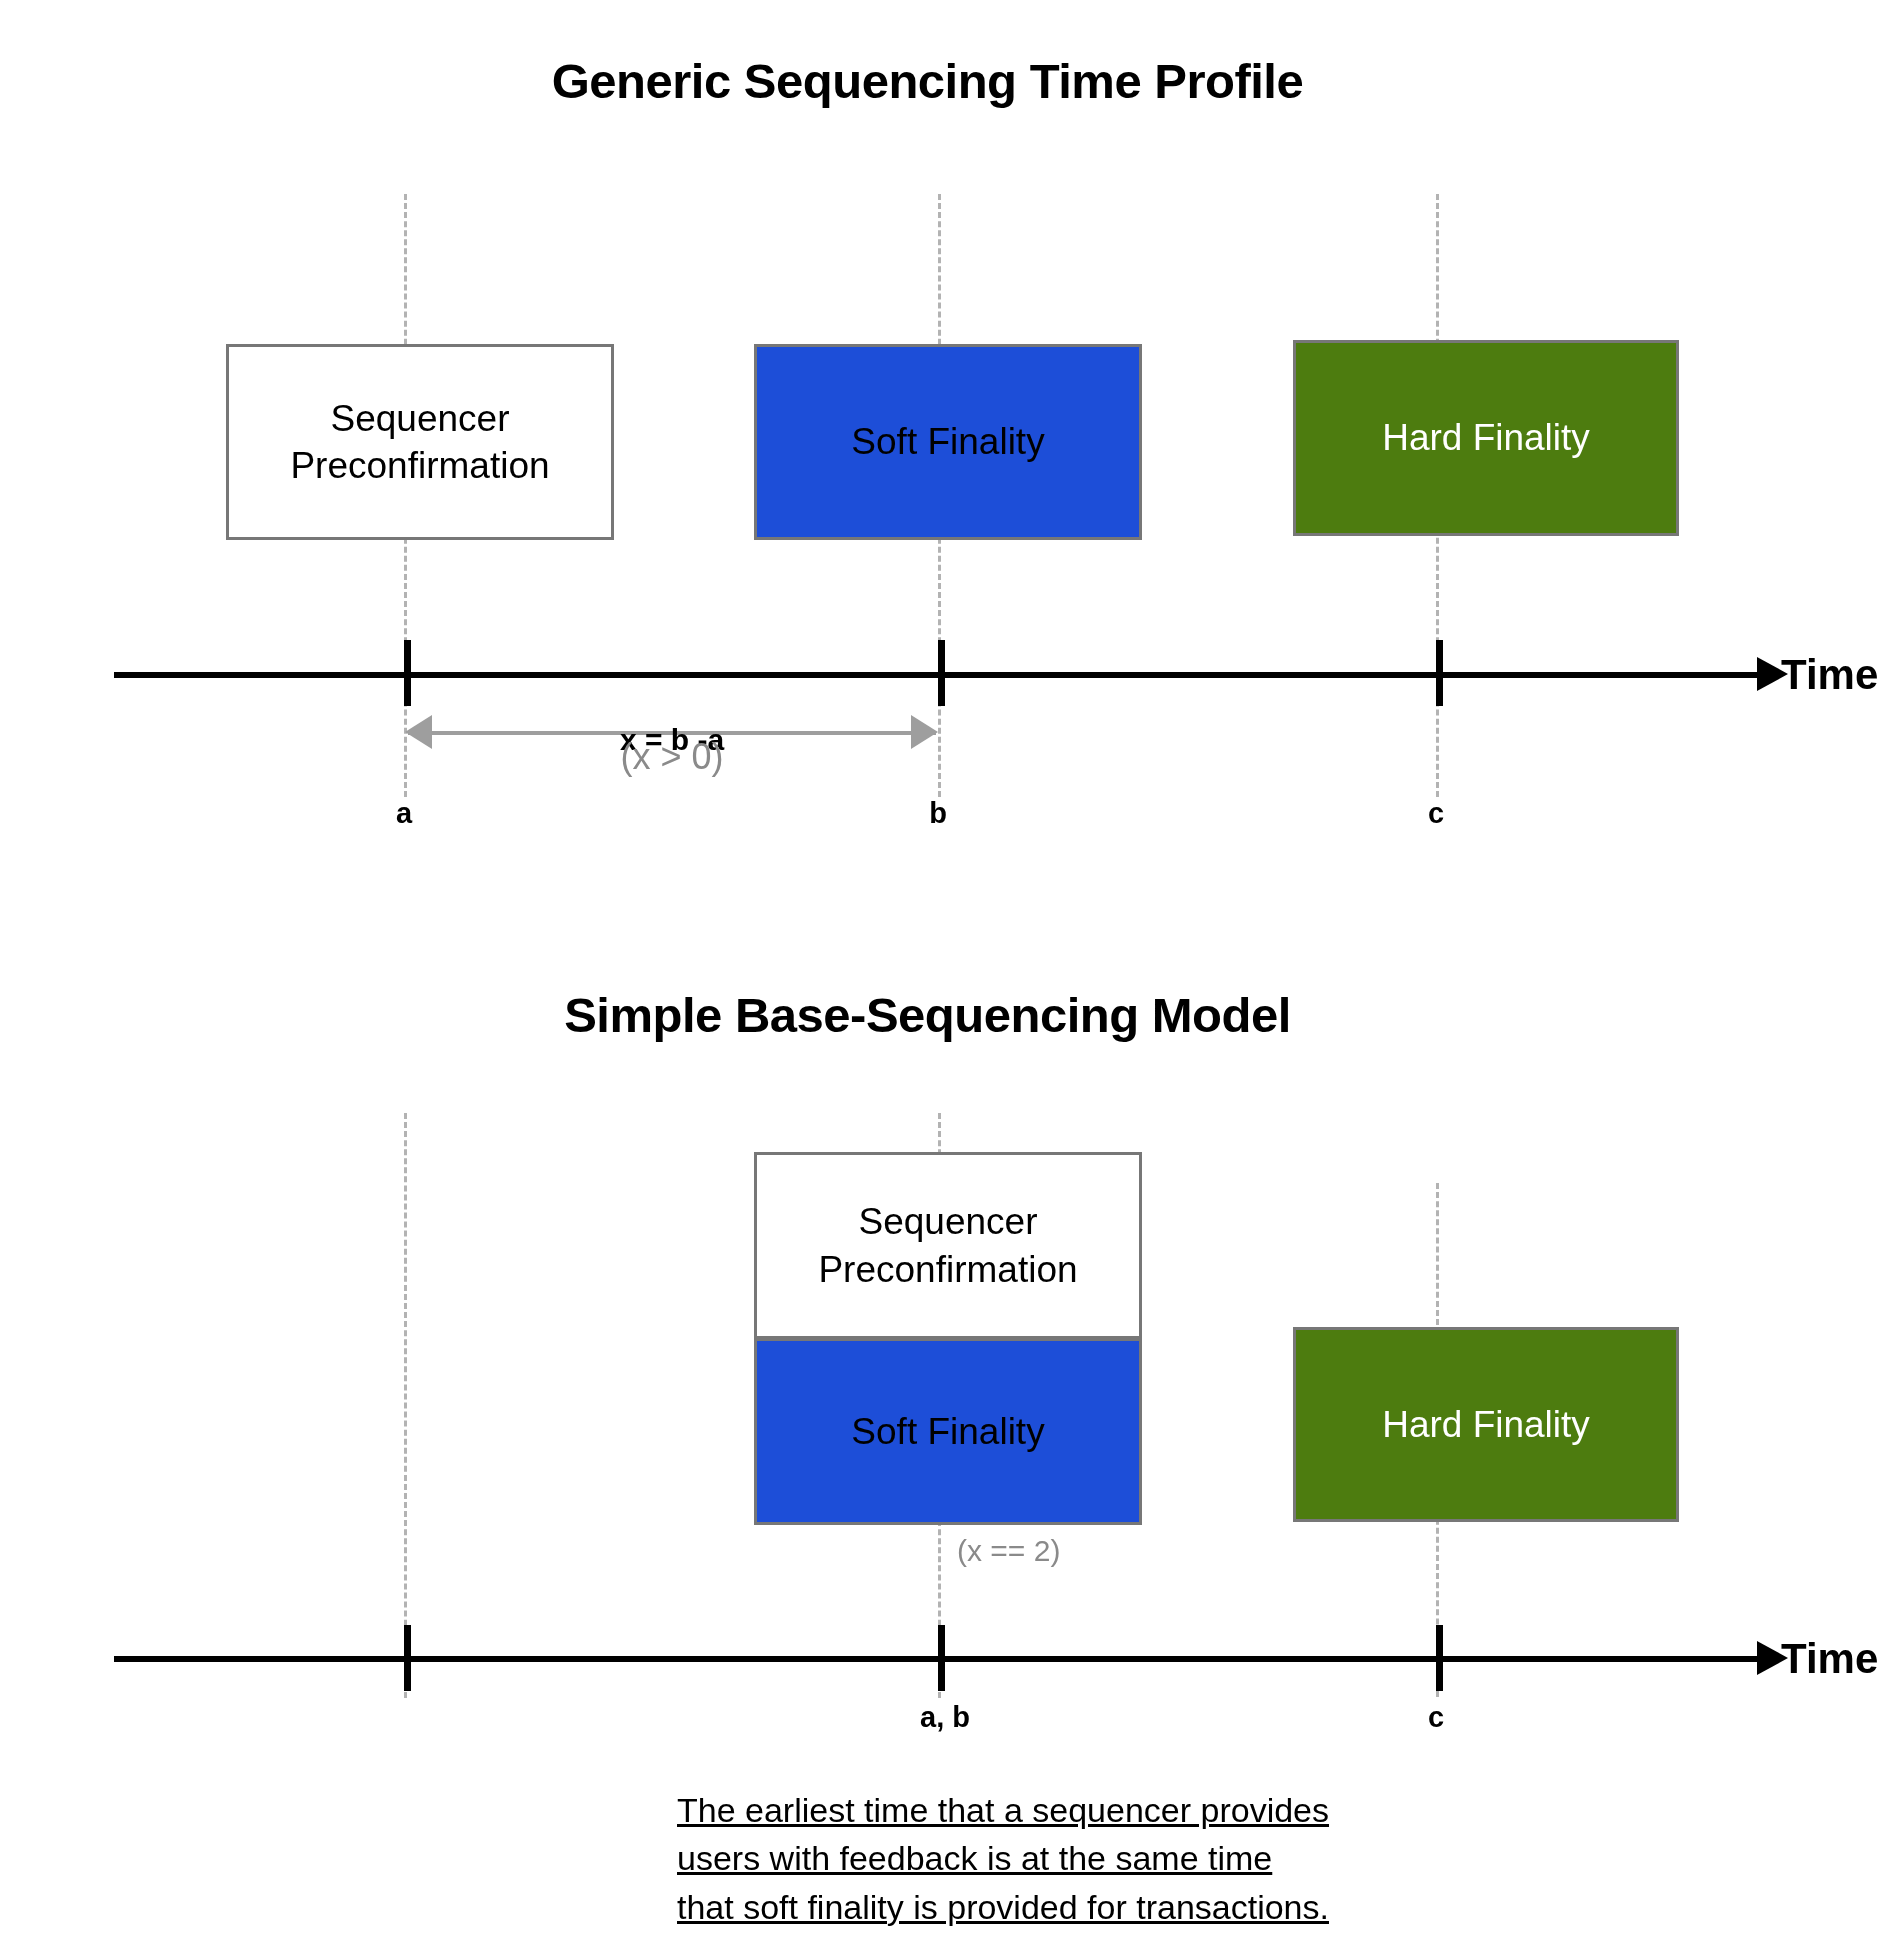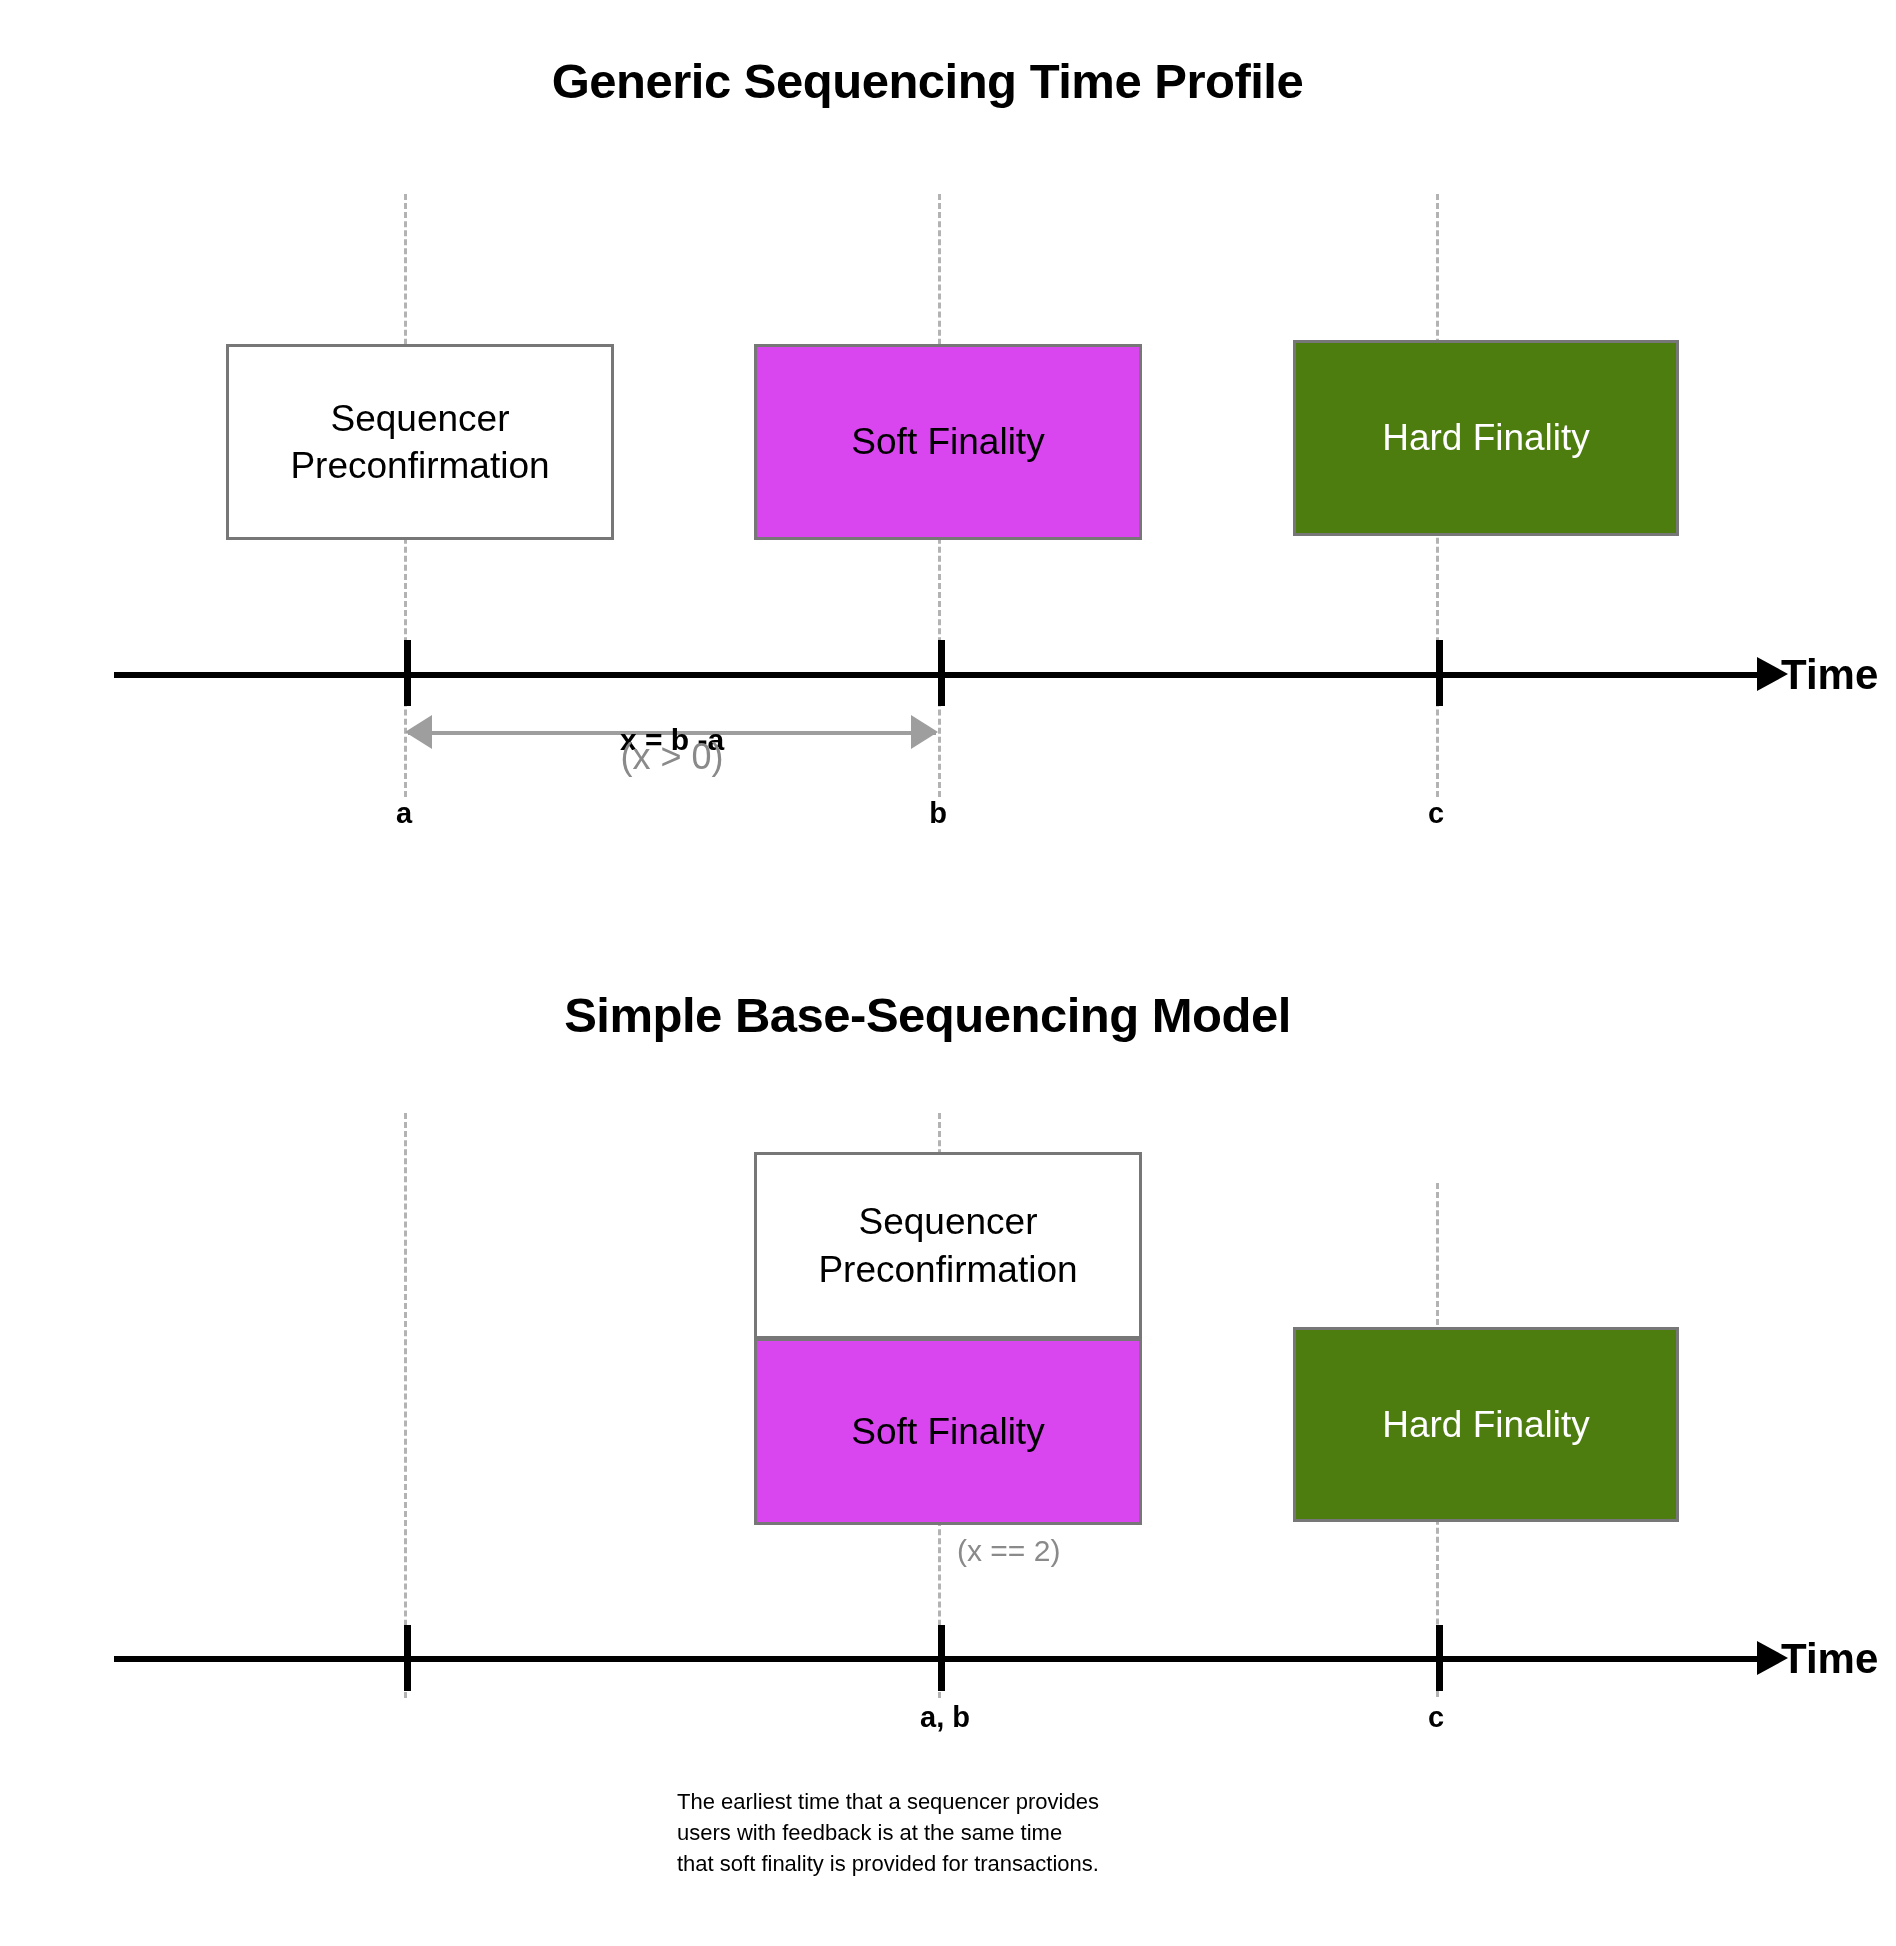--- a/index.html
+++ b/index.html
@@ -50,21 +50,21 @@
     border: 3.7px solid #777777;
     display: flex;
     align-items: center;
     justify-content: center;
     text-align: center;
     font-size: 37px;
     line-height: 1.28;
     font-weight: 400;
   }
   .phase-box.white { background: #ffffff; color: #000000; }
-  .phase-box.green { background: #d946ef; color: #000000; }
+  .phase-box.green { background: #1d4ed8; color: #000000; }
   .phase-box.navy  { background: #4d7c0f; color: #ffffff; }
   .phase-box .lbl { position: relative; z-index: 3; }
 
   
   .axis-line {
     position: absolute;
     height: 0;
     border-top: 6.4px solid #000000;
   }
   .axis-head {
@@ -134,24 +134,25 @@
   .note-x0 {
     position: absolute;
     font-size: 30px;
     color: #8a8a8a;
     white-space: nowrap;
   }
 
   
   .caption {
     position: absolute;
-    font-size: 22px;
+    font-size: 34px;
     line-height: 1.42;
     color: #000000;
     white-space: pre-line;
+    text-decoration: underline;
   }
 </style>
 </head>
 <body>
 
 <div class="stage">
 
   <div class="chart-title" id="title-1">Generic Sequencing Time Profile</div>
 
   <div class="vline" style="left:372px; top:194px; height:603px;"></div>

